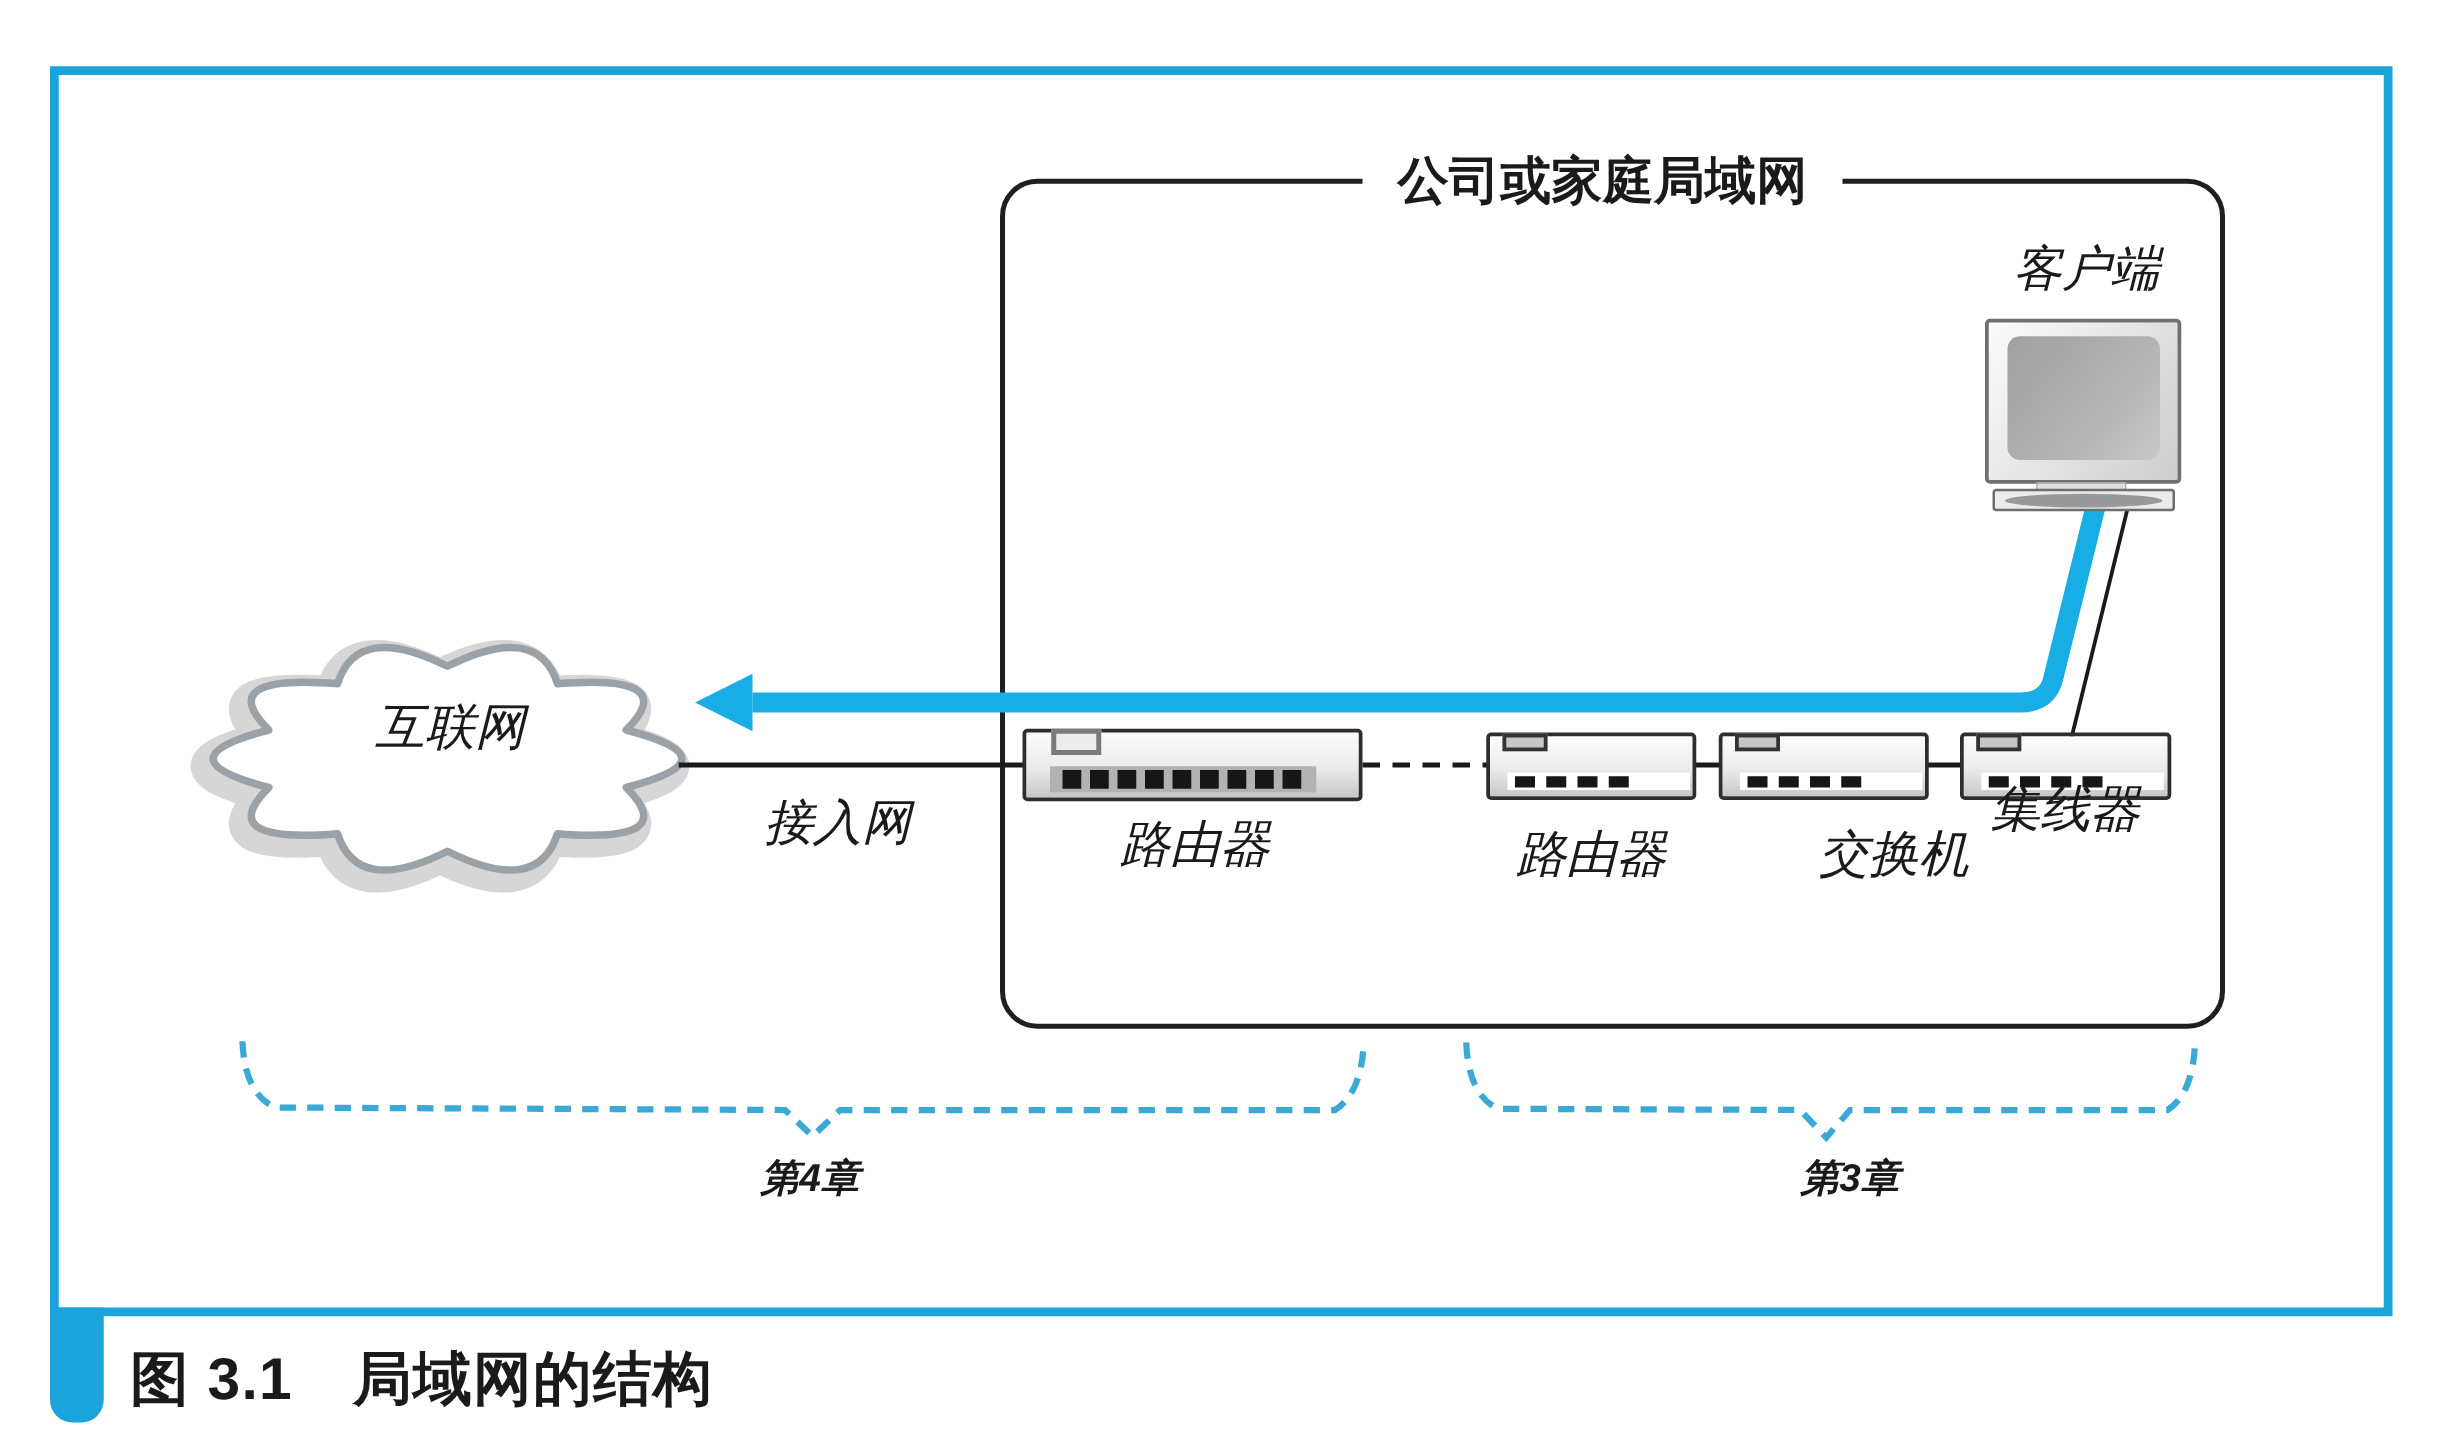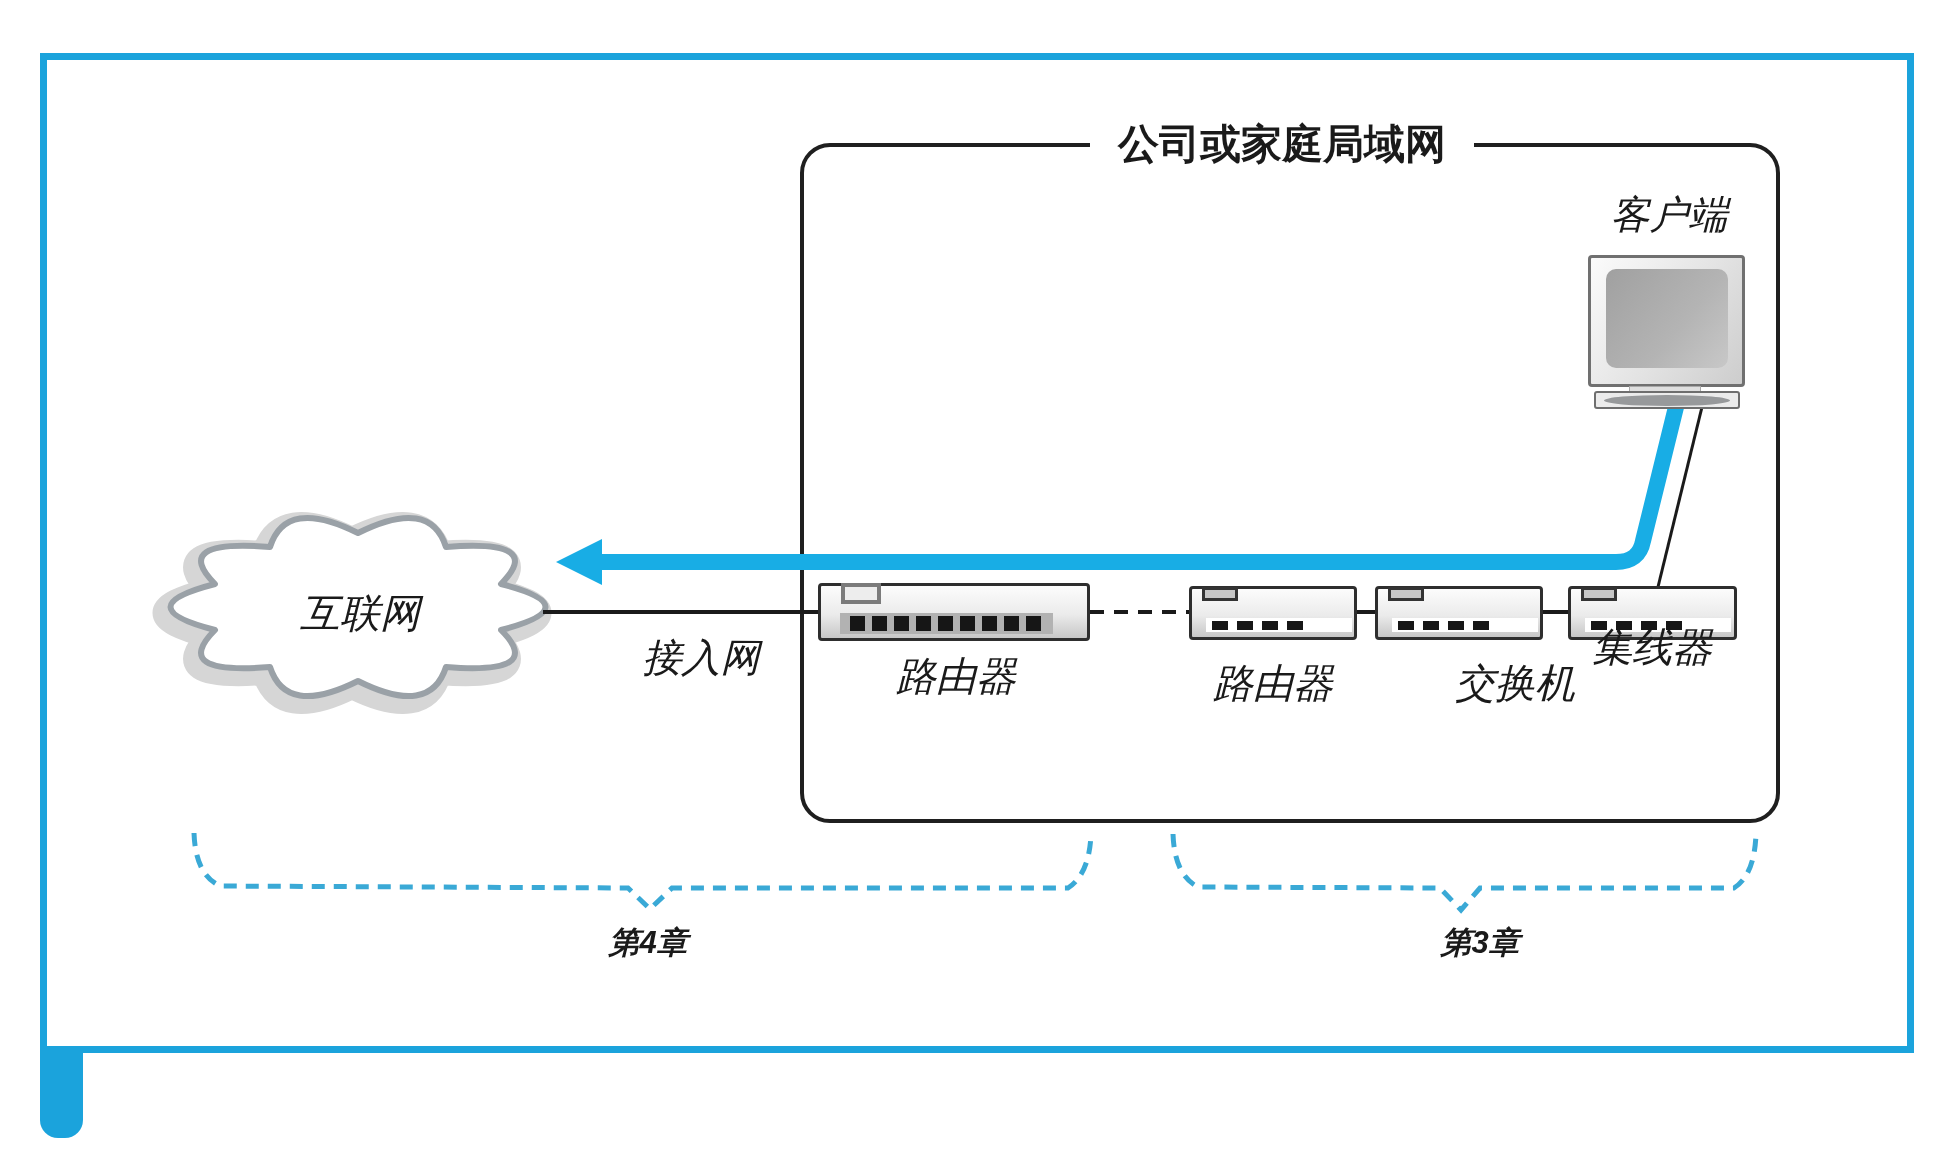--- a/index.html
+++ b/index.html
@@ -138,31 +138,32 @@
   </div>
 
   <div class="monitor-bezel">
     <div class="monitor-screen"></div>
   </div>
   <div class="monitor-neck"></div>
   <div class="monitor-base">
     <div class="monitor-base-ellipse"></div>
   </div>
 
-  <div class="label" style="left:360px;top:586px;">互联网</div>
+  <div class="label" style="left:360px;top:554px;">互联网</div>
 
-  <div class="label" style="left:670px;top:631px;font-size:39px;margin-left:31px;">接入网</div>
+  <div class="label" style="left:670px;top:631px;font-size:39px;">接入网</div>
 
   <div class="label two-line" style="left:956px;top:653px;">
     <div>路由器</div>
   </div>
 
   <div class="label" style="left:1273px;top:656px;">路由器</div>
   <div class="label" style="left:1515px;top:656px;">交换机</div>
   <div class="label" style="left:1652px;top:620px;">集线器</div>
 
   <div class="label" style="left:1669px;top:188px;font-size:39px;">客户端</div>
 
   <div class="label chapter" style="left:648px;top:922px;">第4章</div>
   <div class="label chapter" style="left:1480px;top:922px;">第3章</div>
 
+  <div class="caption">图 3.1　局域网的结构</div>
 
 </div>
 
 </body></html>

